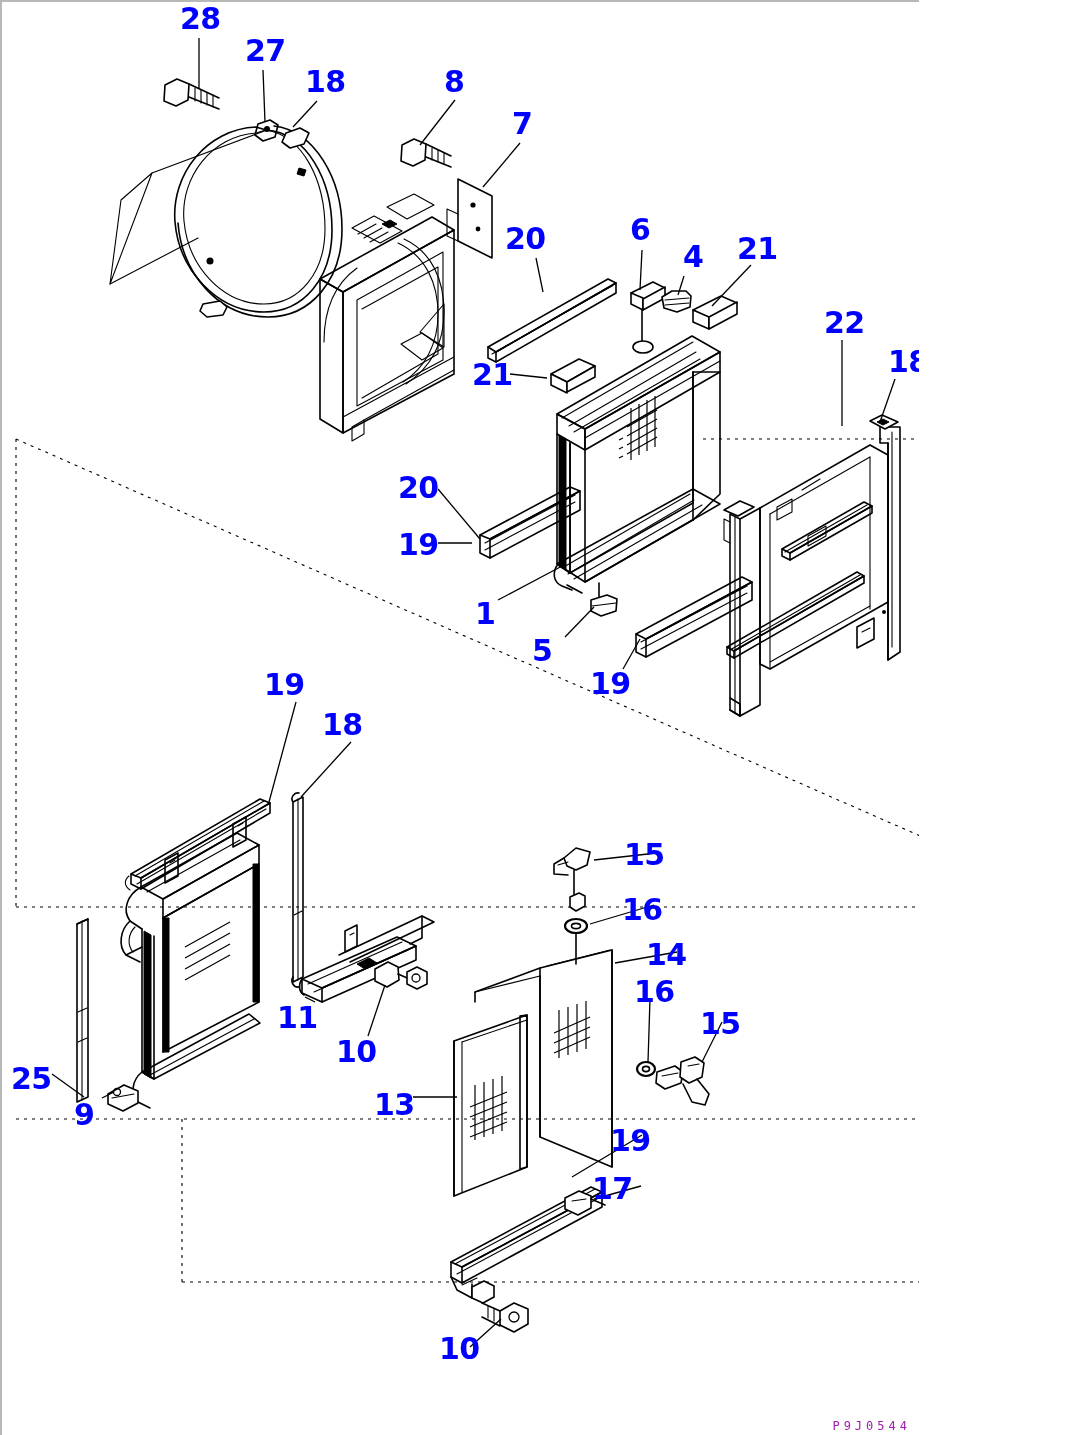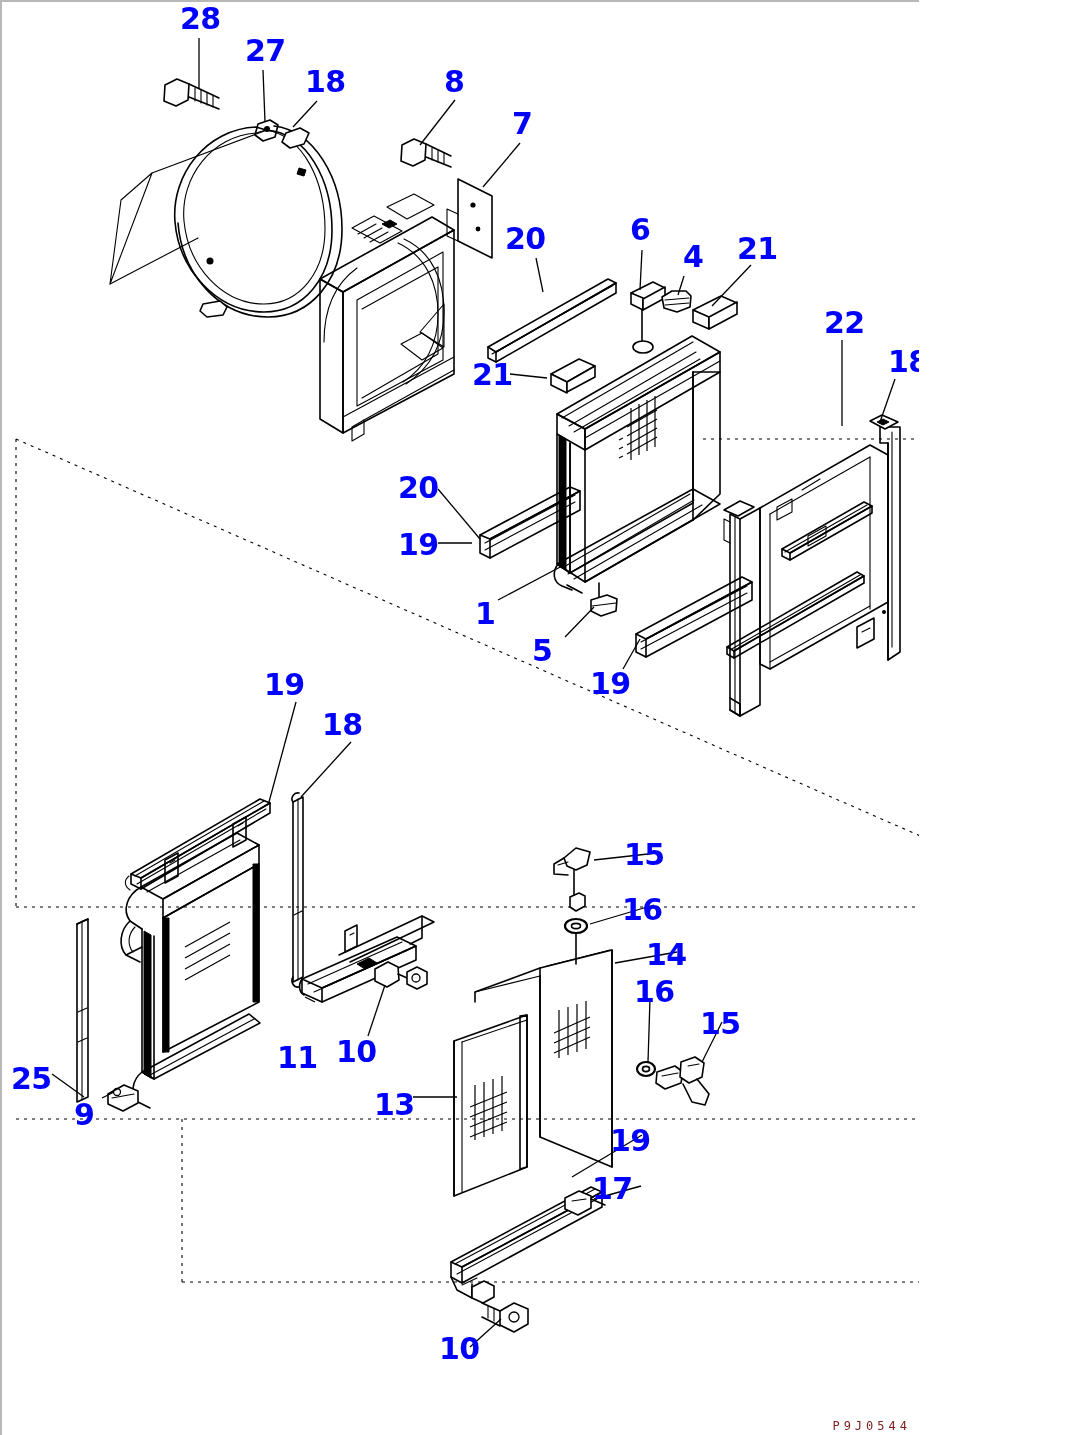--- a/index.html
+++ b/index.html
@@ -21,21 +21,21 @@
     font-weight:bold;
     font-size:30px;
     line-height:1;
     letter-spacing:-0.5px;
     white-space:nowrap;
     user-select:none;
   }
   .footcode{
     position:absolute;
     right:8px;bottom:2px;
-    color:#7f1d1d;
+    color:#a21caf;
     font-family:"DejaVu Sans Mono",monospace;
     font-size:12px;
     letter-spacing:4px;
     white-space:nowrap;
   }
 </style>
 </head>
 <body>
 
 <div id="sheet">
@@ -515,21 +515,21 @@
   <div class="callout" id="lbl-c1" style="left:473px;top:597px;">1</div>
   <div class="callout" id="lbl-c5" style="left:530px;top:634px;">5</div>
   <div class="callout" id="lbl-c19b" style="left:588px;top:667px;">19</div>
   <div class="callout" id="lbl-c23" style="left:262px;top:668px;">19</div>
   <div class="callout" id="lbl-c24" style="left:320px;top:708px;">18</div>
   <div class="callout" id="lbl-c15a" style="left:622px;top:838px;">15</div>
   <div class="callout" id="lbl-c16a" style="left:620px;top:893px;">16</div>
   <div class="callout" id="lbl-c14" style="left:644px;top:938px;">14</div>
   <div class="callout" id="lbl-c16b" style="left:632px;top:975px;">16</div>
   <div class="callout" id="lbl-c15b" style="left:698px;top:1007px;">15</div>
-  <div class="callout" id="lbl-c11" style="left:275px;top:1001px;margin-top:40px;">11</div>
+  <div class="callout" id="lbl-c11" style="left:275px;top:1001px;">11</div>
   <div class="callout" id="lbl-c10a" style="left:334px;top:1035px;">10</div>
   <div class="callout" id="lbl-c13" style="left:372px;top:1088px;">13</div>
   <div class="callout" id="lbl-c25" style="left:9px;top:1062px;text-align:center;">25</div>
   <div class="callout" id="lbl-c9" style="left:72px;top:1098px;">9</div>
   <div class="callout" id="lbl-c18" style="left:608px;top:1124px;">19</div>
   <div class="callout" id="lbl-c17" style="left:590px;top:1172px;">17</div>
   <div class="callout" id="lbl-c10b" style="left:437px;top:1332px;">10</div>
 
   <div class="footcode">P9J0544</div>
 

